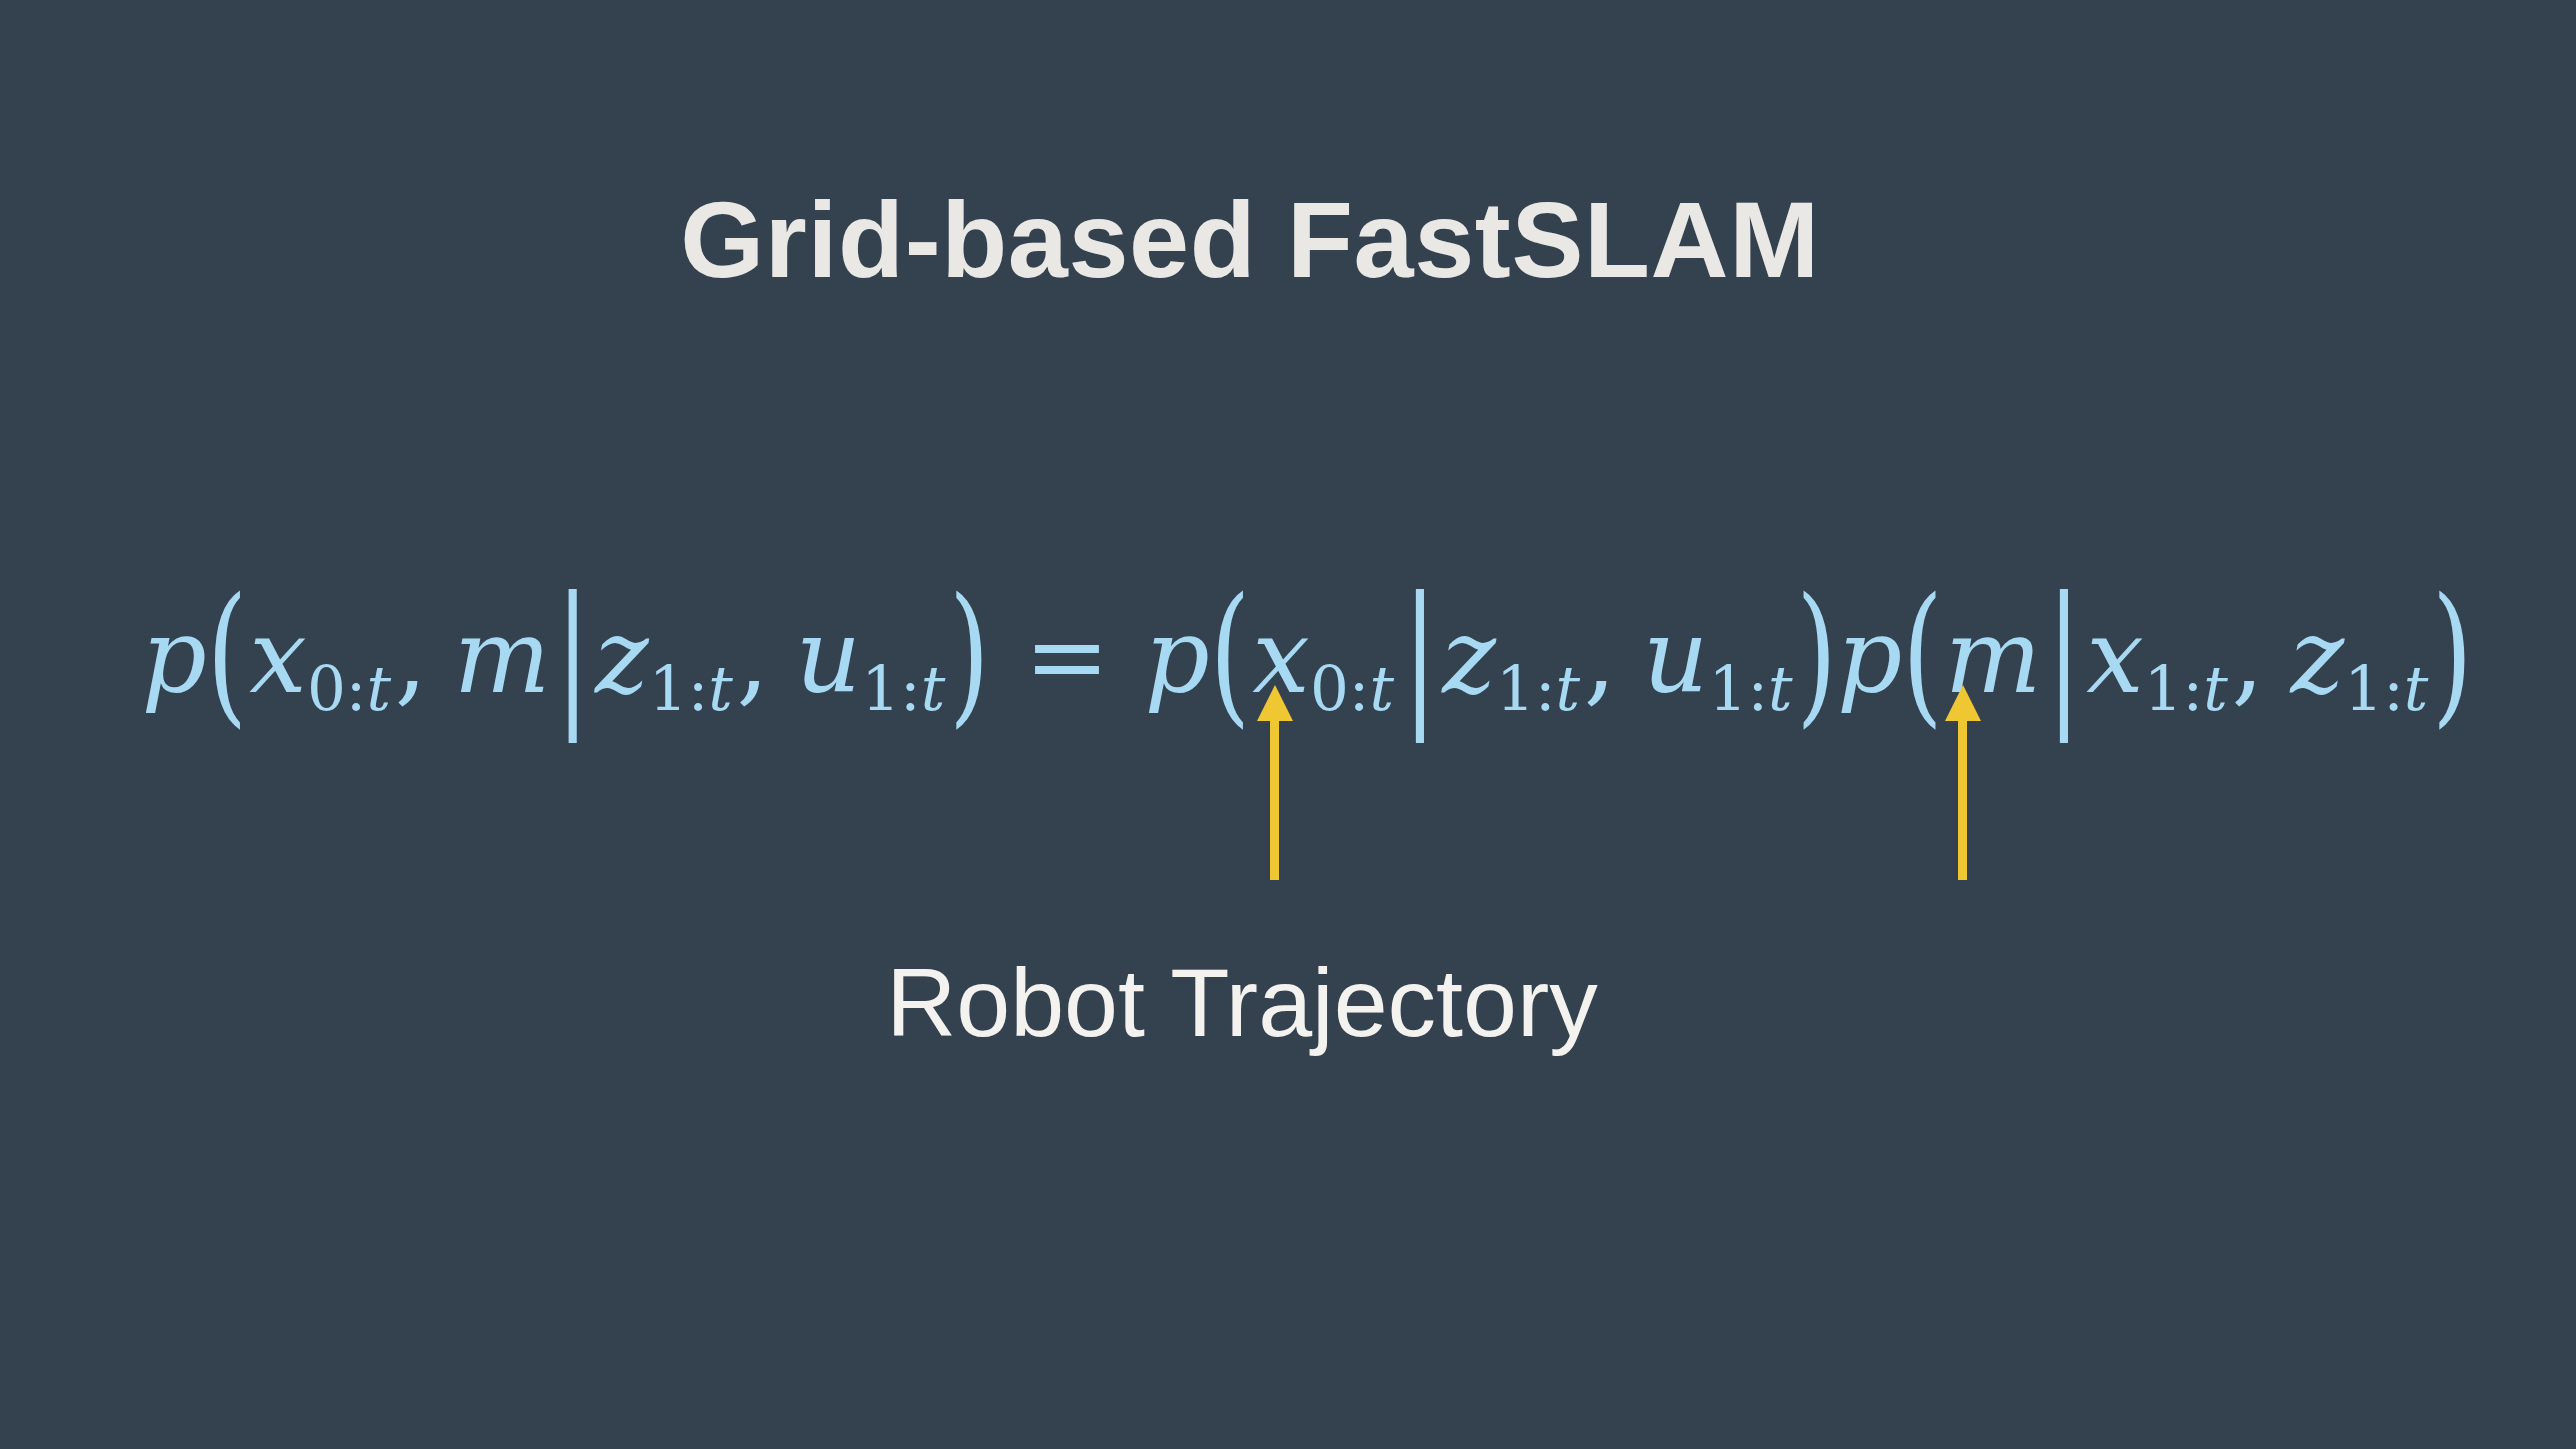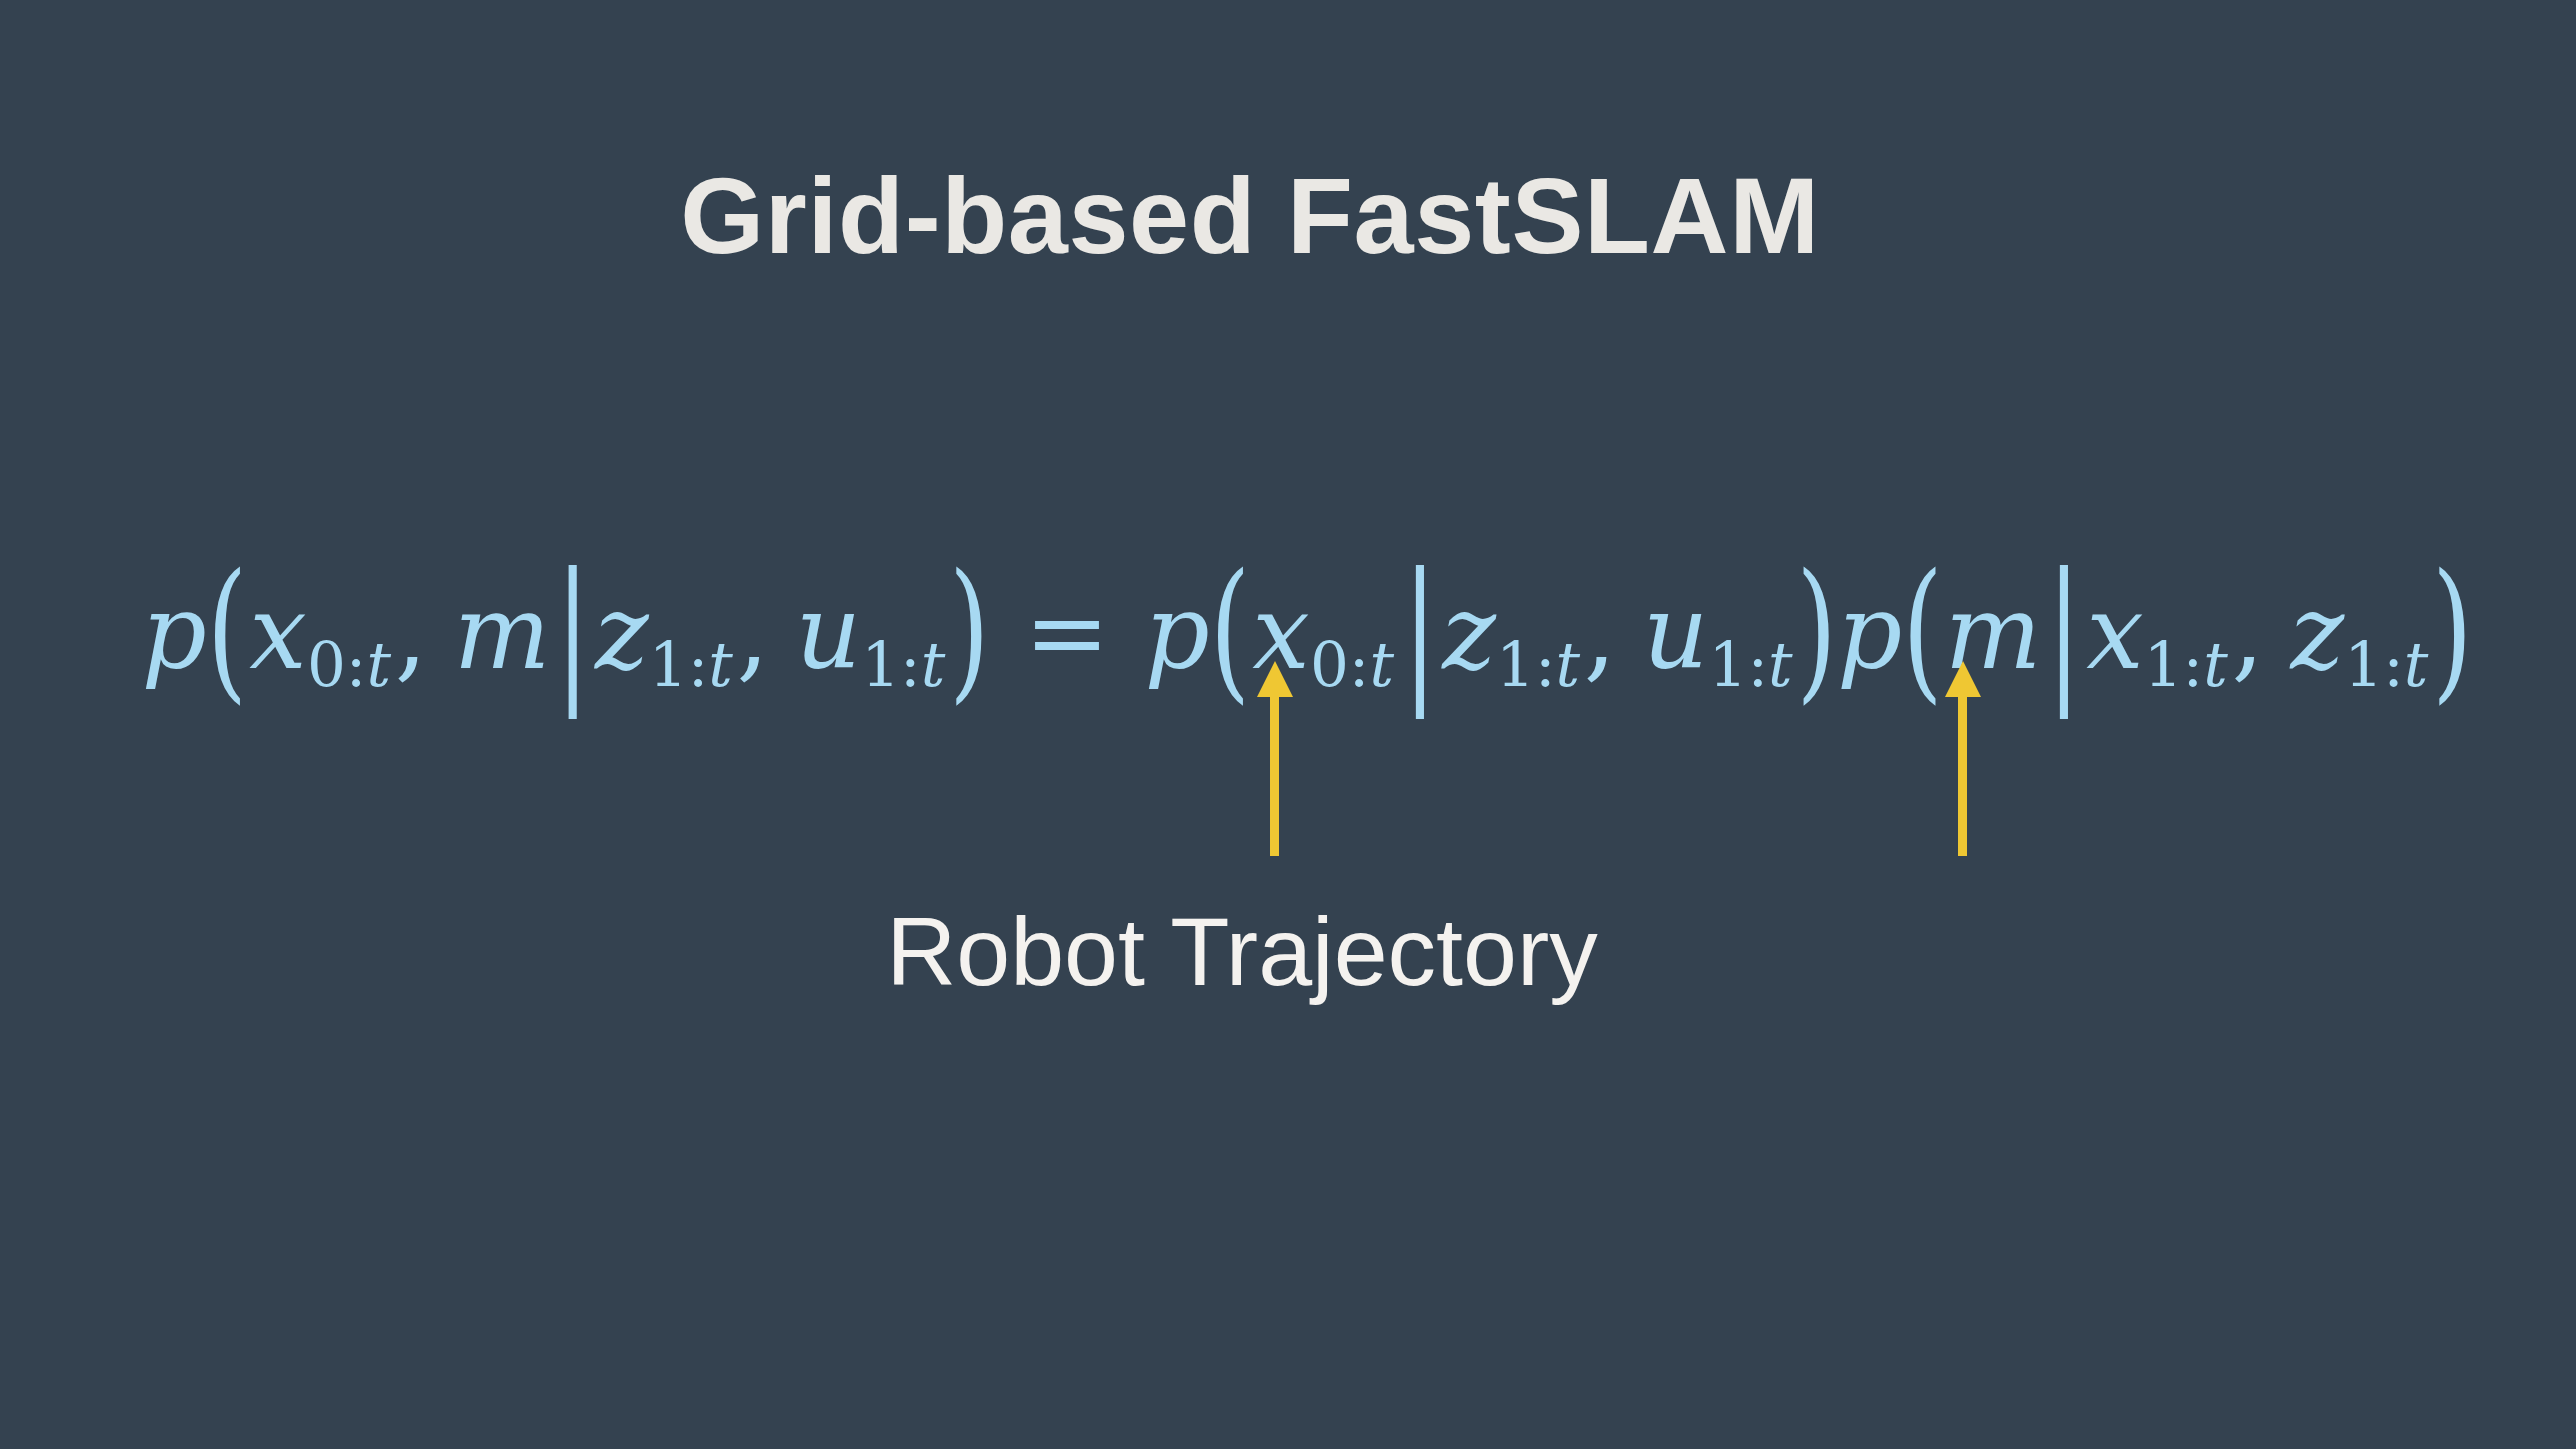--- a/index.html
+++ b/index.html
@@ -13,20 +13,21 @@
   body{
     width:2576px;height:1449px;
     background:var(--bg);
     overflow:hidden;
     font-family:"Liberation Sans",sans-serif;
   }
   .slide{
     position:relative;
     width:2576px;height:1084px;
     background:var(--bg);
+    margin-top:24px;
   }
   .title{
     position:absolute;
     top:162px;left:1250px;
     transform:translateX(-50%);
     margin:0;
     font-size:108px;
     font-weight:700;
     letter-spacing:0.6px;
     line-height:1;
@@ -77,21 +78,21 @@
   }
   .arrow-shaft{
     width:9.7px;
     height:159px;
     background:var(--arrow);
   }
   .arrow-left{left:1256px;top:661px;}
   .arrow-right{left:1944px;top:661px;}
   .label{
     position:absolute;
-    top:903px;
+    top:930px;
     transform:translateX(-50%);
     font-size:97px;
     font-weight:400;
     line-height:1;
     color:var(--label);
     white-space:nowrap;
   }
   .label-trajectory{left:1242px;}
   .label-map{left:1976px;}
 </style>

